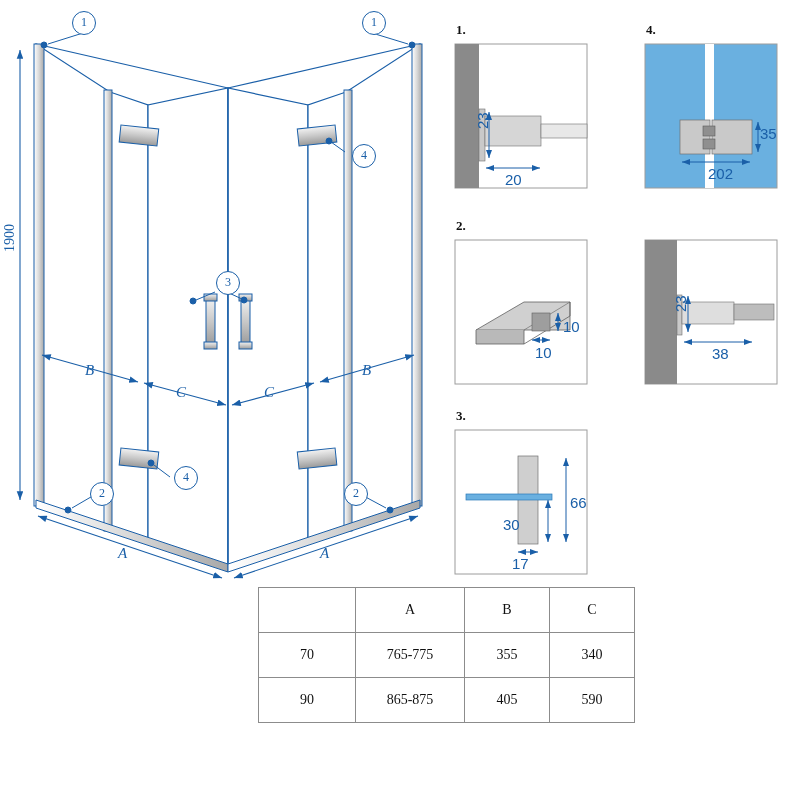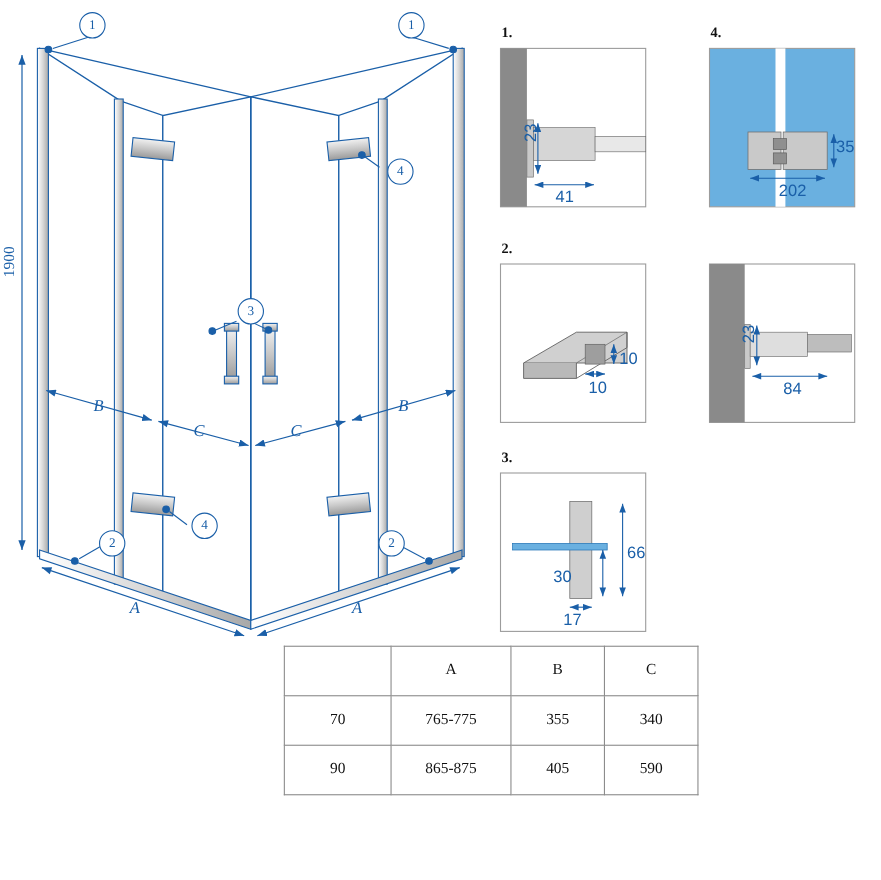--- a/index.html
+++ b/index.html
@@ -225,34 +225,34 @@
   <div class="callout" style="left:216px;top:271px;">3</div>
   <div class="callout" style="left:352px;top:144px;">4</div>
   <div class="callout" style="left:174px;top:466px;">4</div>
 
   <div class="lbl" style="left:456px;top:22px;font-size:13px;color:#111;font-weight:bold;">1.</div>
   <div class="lbl" style="left:456px;top:218px;font-size:13px;color:#111;font-weight:bold;">2.</div>
   <div class="lbl" style="left:456px;top:408px;font-size:13px;color:#111;font-weight:bold;">3.</div>
   <div class="lbl" style="left:646px;top:22px;font-size:13px;color:#111;font-weight:bold;">4.</div>
 
   <div class="dimtxt" style="left:474px;top:129px;transform:rotate(-90deg);transform-origin:left top;">23</div>
-  <div class="dimtxt" style="left:505px;top:171px;">41</div>
+  <div class="dimtxt" style="left:505px;top:171px;">20</div>
 
   <div class="dimtxt" style="left:563px;top:318px;">10</div>
   <div class="dimtxt" style="left:535px;top:344px;">10</div>
 
   <div class="dimtxt" style="left:570px;top:494px;">66</div>
   <div class="dimtxt" style="left:503px;top:516px;">30</div>
   <div class="dimtxt" style="left:512px;top:555px;">17</div>
 
   <div class="dimtxt" style="left:760px;top:125px;">35</div>
   <div class="dimtxt" style="left:708px;top:165px;">202</div>
 
   <div class="dimtxt" style="left:672px;top:312px;transform:rotate(-90deg);transform-origin:left top;">23</div>
-  <div class="dimtxt" style="left:712px;top:345px;">84</div>
+  <div class="dimtxt" style="left:712px;top:345px;">38</div>
 
   <table class="spec">
     <thead>
       <tr>
         <th class="c0"></th>
         <th class="c1">A</th>
         <th class="c2">B</th>
         <th class="c3">C</th>
       </tr>
     </thead>

